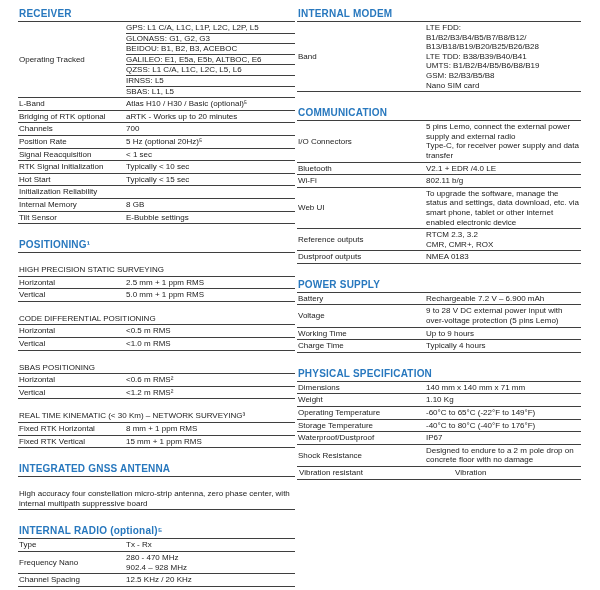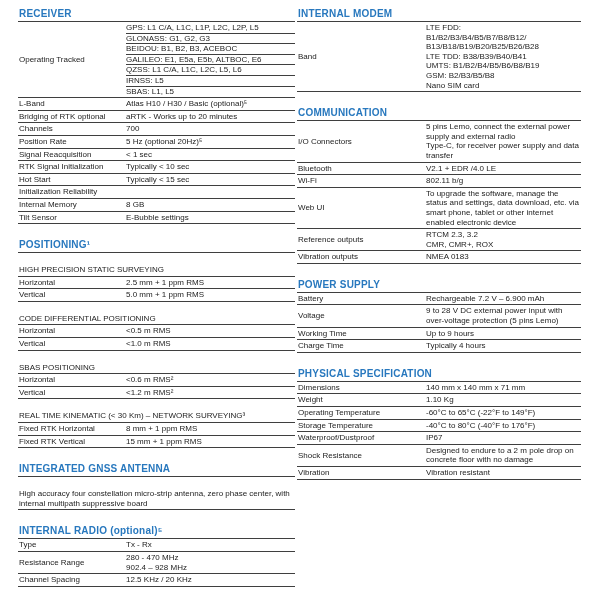--- a/index.html
+++ b/index.html
@@ -198,21 +198,21 @@
         <div class="spec-section">
           <h2 class="section-title">INTERNAL RADIO (optional)⁵</h2>
           <div class="spec-table">
             <div class="row kv-row">
               <div class="cell label">Type</div>
               <div class="cell value">
                 <div class="value-line">Tx - Rx</div>
               </div>
             </div>
             <div class="row kv-row">
-              <div class="cell label">Resistance Range</div>
+              <div class="cell label">Frequency Nano</div>
               <div class="cell value">
                 <div class="value-line">280 - 470 MHz</div>
                 <div class="value-line">902.4 – 928 MHz</div>
               </div>
             </div>
             <div class="row kv-row">
               <div class="cell label">Channel Spacing</div>
               <div class="cell value">
                 <div class="value-line">12.5 KHz / 20 KHz</div>
               </div>
@@ -274,21 +274,21 @@
               </div>
             </div>
             <div class="row kv-row">
               <div class="cell label">Reference outputs</div>
               <div class="cell value">
                 <div class="value-line">RTCM 2.3, 3.2</div>
                 <div class="value-line">CMR, CMR+, ROX</div>
               </div>
             </div>
             <div class="row kv-row">
-              <div class="cell label">Vibration outputs</div>
+              <div class="cell label">Dustproof outputs</div>
               <div class="cell value">
                 <div class="value-line">NMEA 0183</div>
               </div>
             </div>
           </div>
         </div>
         <div class="spec-section">
           <h2 class="section-title">POWER SUPPLY</h2>
           <div class="spec-table">
             <div class="row kv-row">
@@ -350,24 +350,24 @@
                 <div class="value-line">IP67</div>
               </div>
             </div>
             <div class="row kv-row">
               <div class="cell label">Shock Resistance</div>
               <div class="cell value">
                 <div class="value-line">Designed to endure to a 2 m pole drop on concrete floor with no damage</div>
               </div>
             </div>
             <div class="row kv-row">
+              <div class="cell value">
+                <div class="value-line">Vibration resistant</div>
+              </div>
               <div class="cell label">Vibration</div>
-              <div class="cell value">
-                <div class="value-line">Vibration resistant</div>
-              </div>
             </div>
           </div>
         </div>
       </div>
   </div>
   <div class="footer">
     <p class="notice">Specifications are subject to change without notice.</p>
 
   </div>
 </div>

